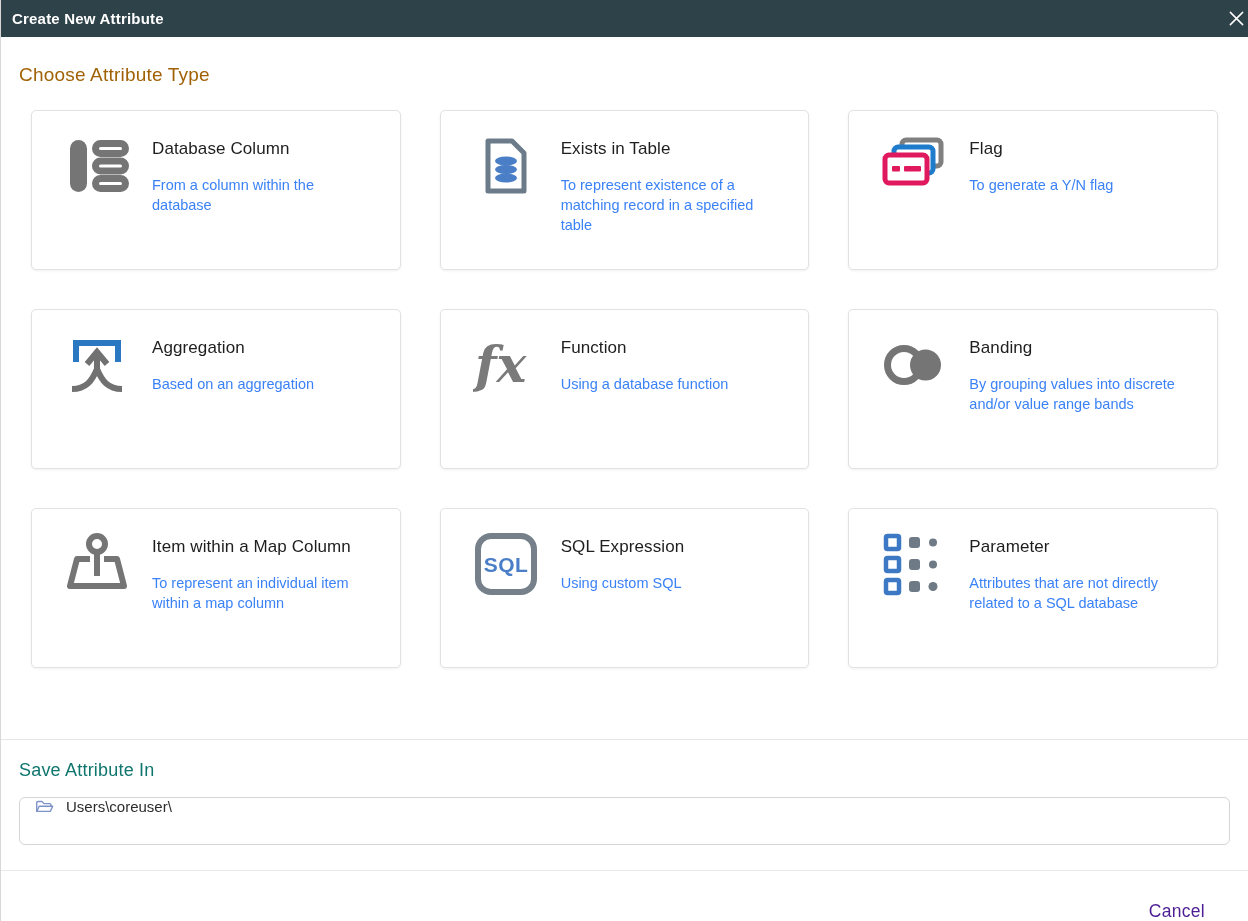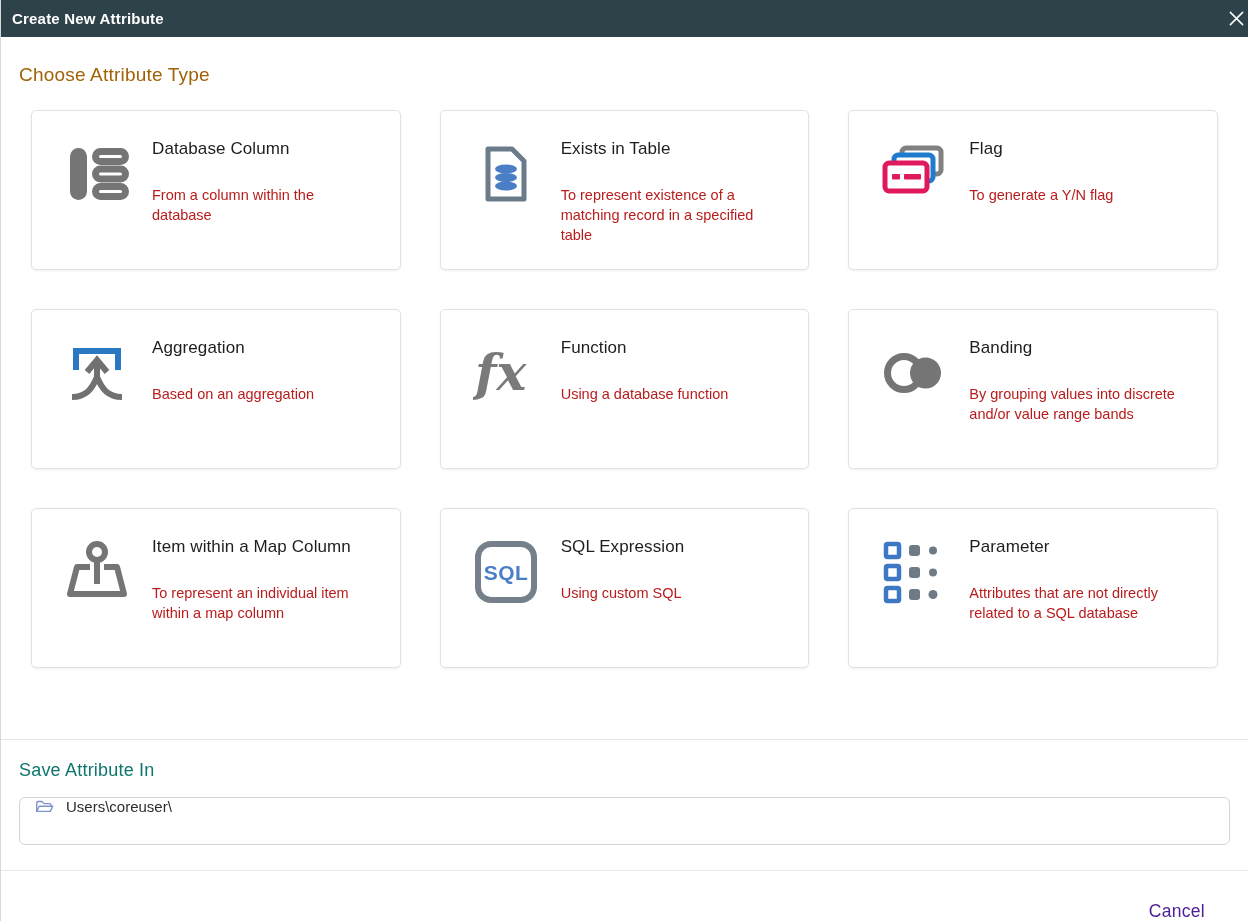--- a/index.html
+++ b/index.html
@@ -57,37 +57,37 @@
     background: #ffffff;
     border: 1px solid #e2e2e2;
     border-radius: 5px;
     box-shadow: 0 1px 3px rgba(0,0,0,0.06);
     display: flex;
     align-items: flex-start;
     cursor: pointer;
   }
   .card-icon {
     width: 66px; height: 66px;
-    margin: 30px 0 0 32px;
+    margin: 22px 0 0 32px;
     flex: none;
     display: flex; align-items: center; justify-content: center;
   }
   .card-icon svg { width: 66px; height: 66px; display: block; }
   .card-text { margin: 28px 20px 0 22px; }
   .card-title {
     font-size: 17px;
     font-weight: 500;
     color: #1e1e1e;
     letter-spacing: 0.1px;
   }
   .card-desc {
-    margin-top: 26px;
+    margin-top: 16px;
     font-size: 14.5px;
     line-height: 20px;
-    color: #b91c1c;
+    color: #3b82f6;
     max-width: 212px;
   }
 
   
   .divider {
     border: none;
     border-top: 1px solid #e6e6e6;
     margin-top: 71px;
   }
   .save-heading {

